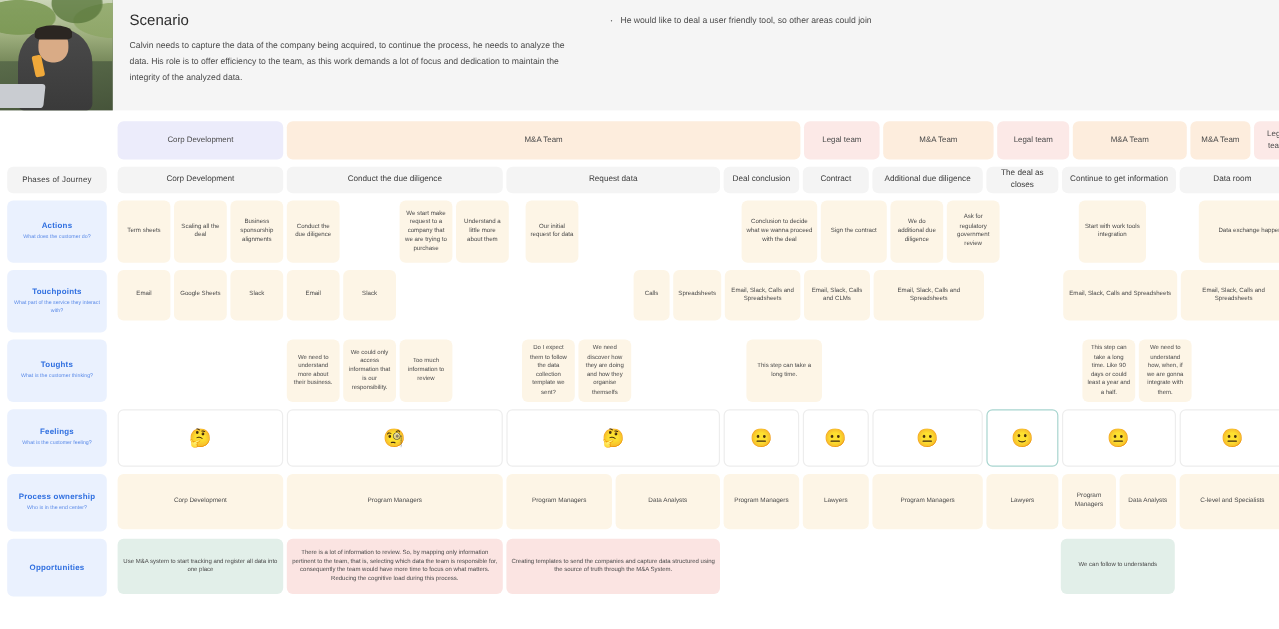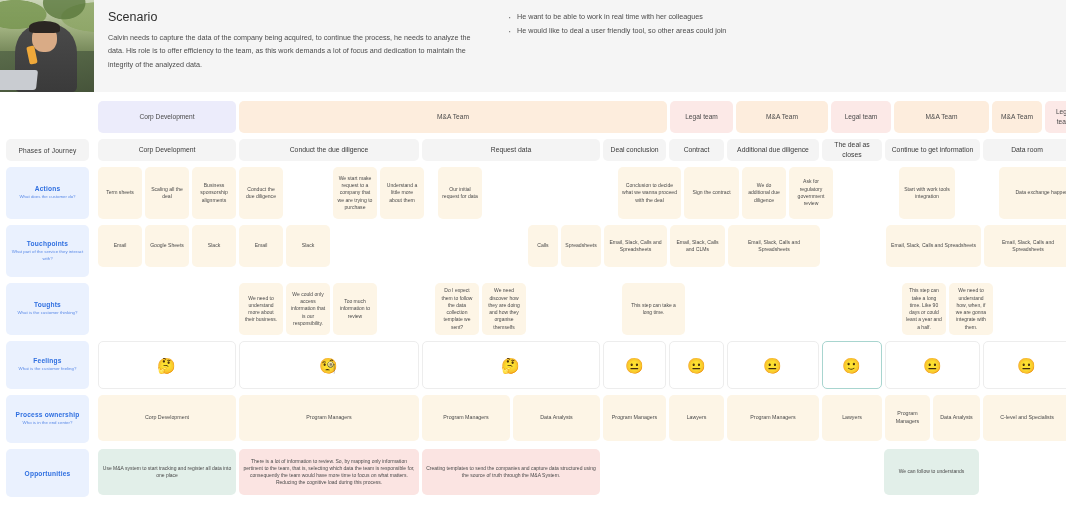--- a/index.html
+++ b/index.html
@@ -134,21 +134,20 @@
       <div class="hair"></div>
       <div class="drink"></div>
       <div class="laptop"></div>
     </div>
     <div class="banner-col scenario">
       <div class="banner-h">Scenario</div>
       <div class="banner-p">Calvin needs to capture the data of the company being acquired, to continue the process, he needs to analyze the data. His role is to offer efficiency to the team, as this work demands a lot of focus and dedication to maintain the integrity of the analyzed data.</div>
     </div>
     <div class="banner-col expect">
       <div>
-        <div class="banner-li">He want to be able to work in real time with her colleagues</div>
         <div class="banner-li">He would like to deal a user friendly tool, so other areas could join</div>
       </div>
     </div>
   </div>
 
   <div class="grid">
 
     <div class="row-gap lg"></div>
 
     <div class="row teams-row">

